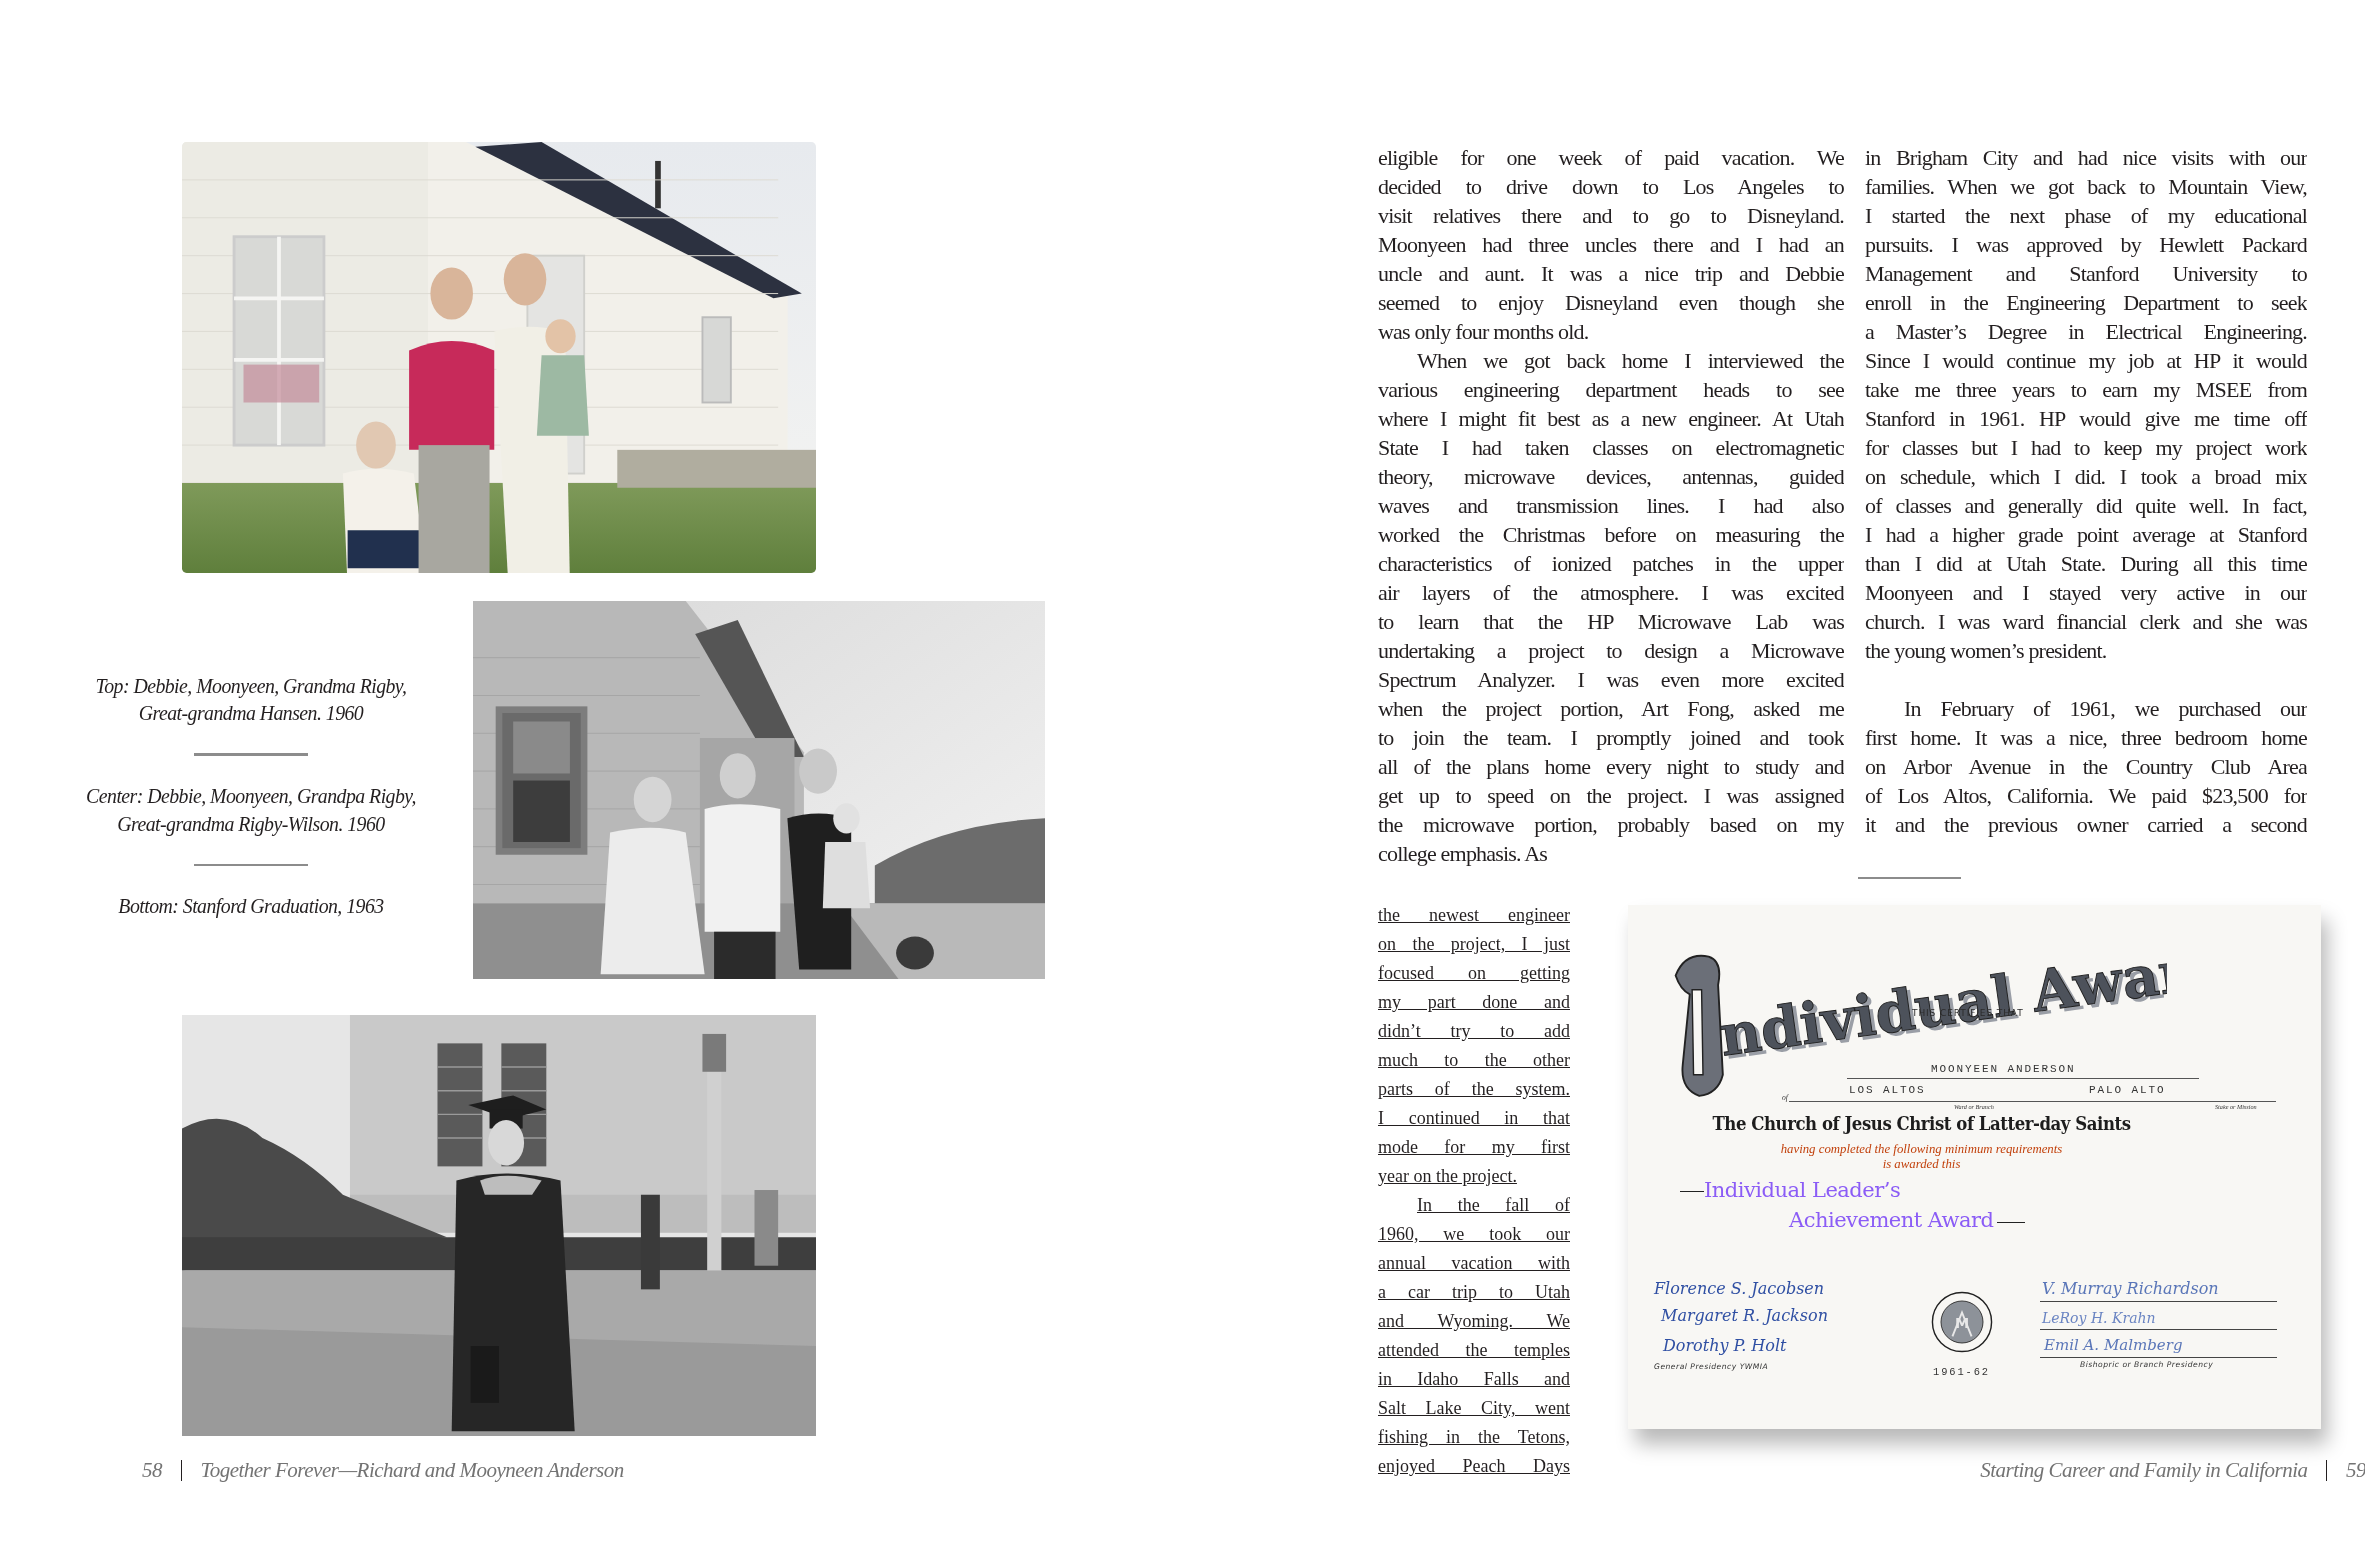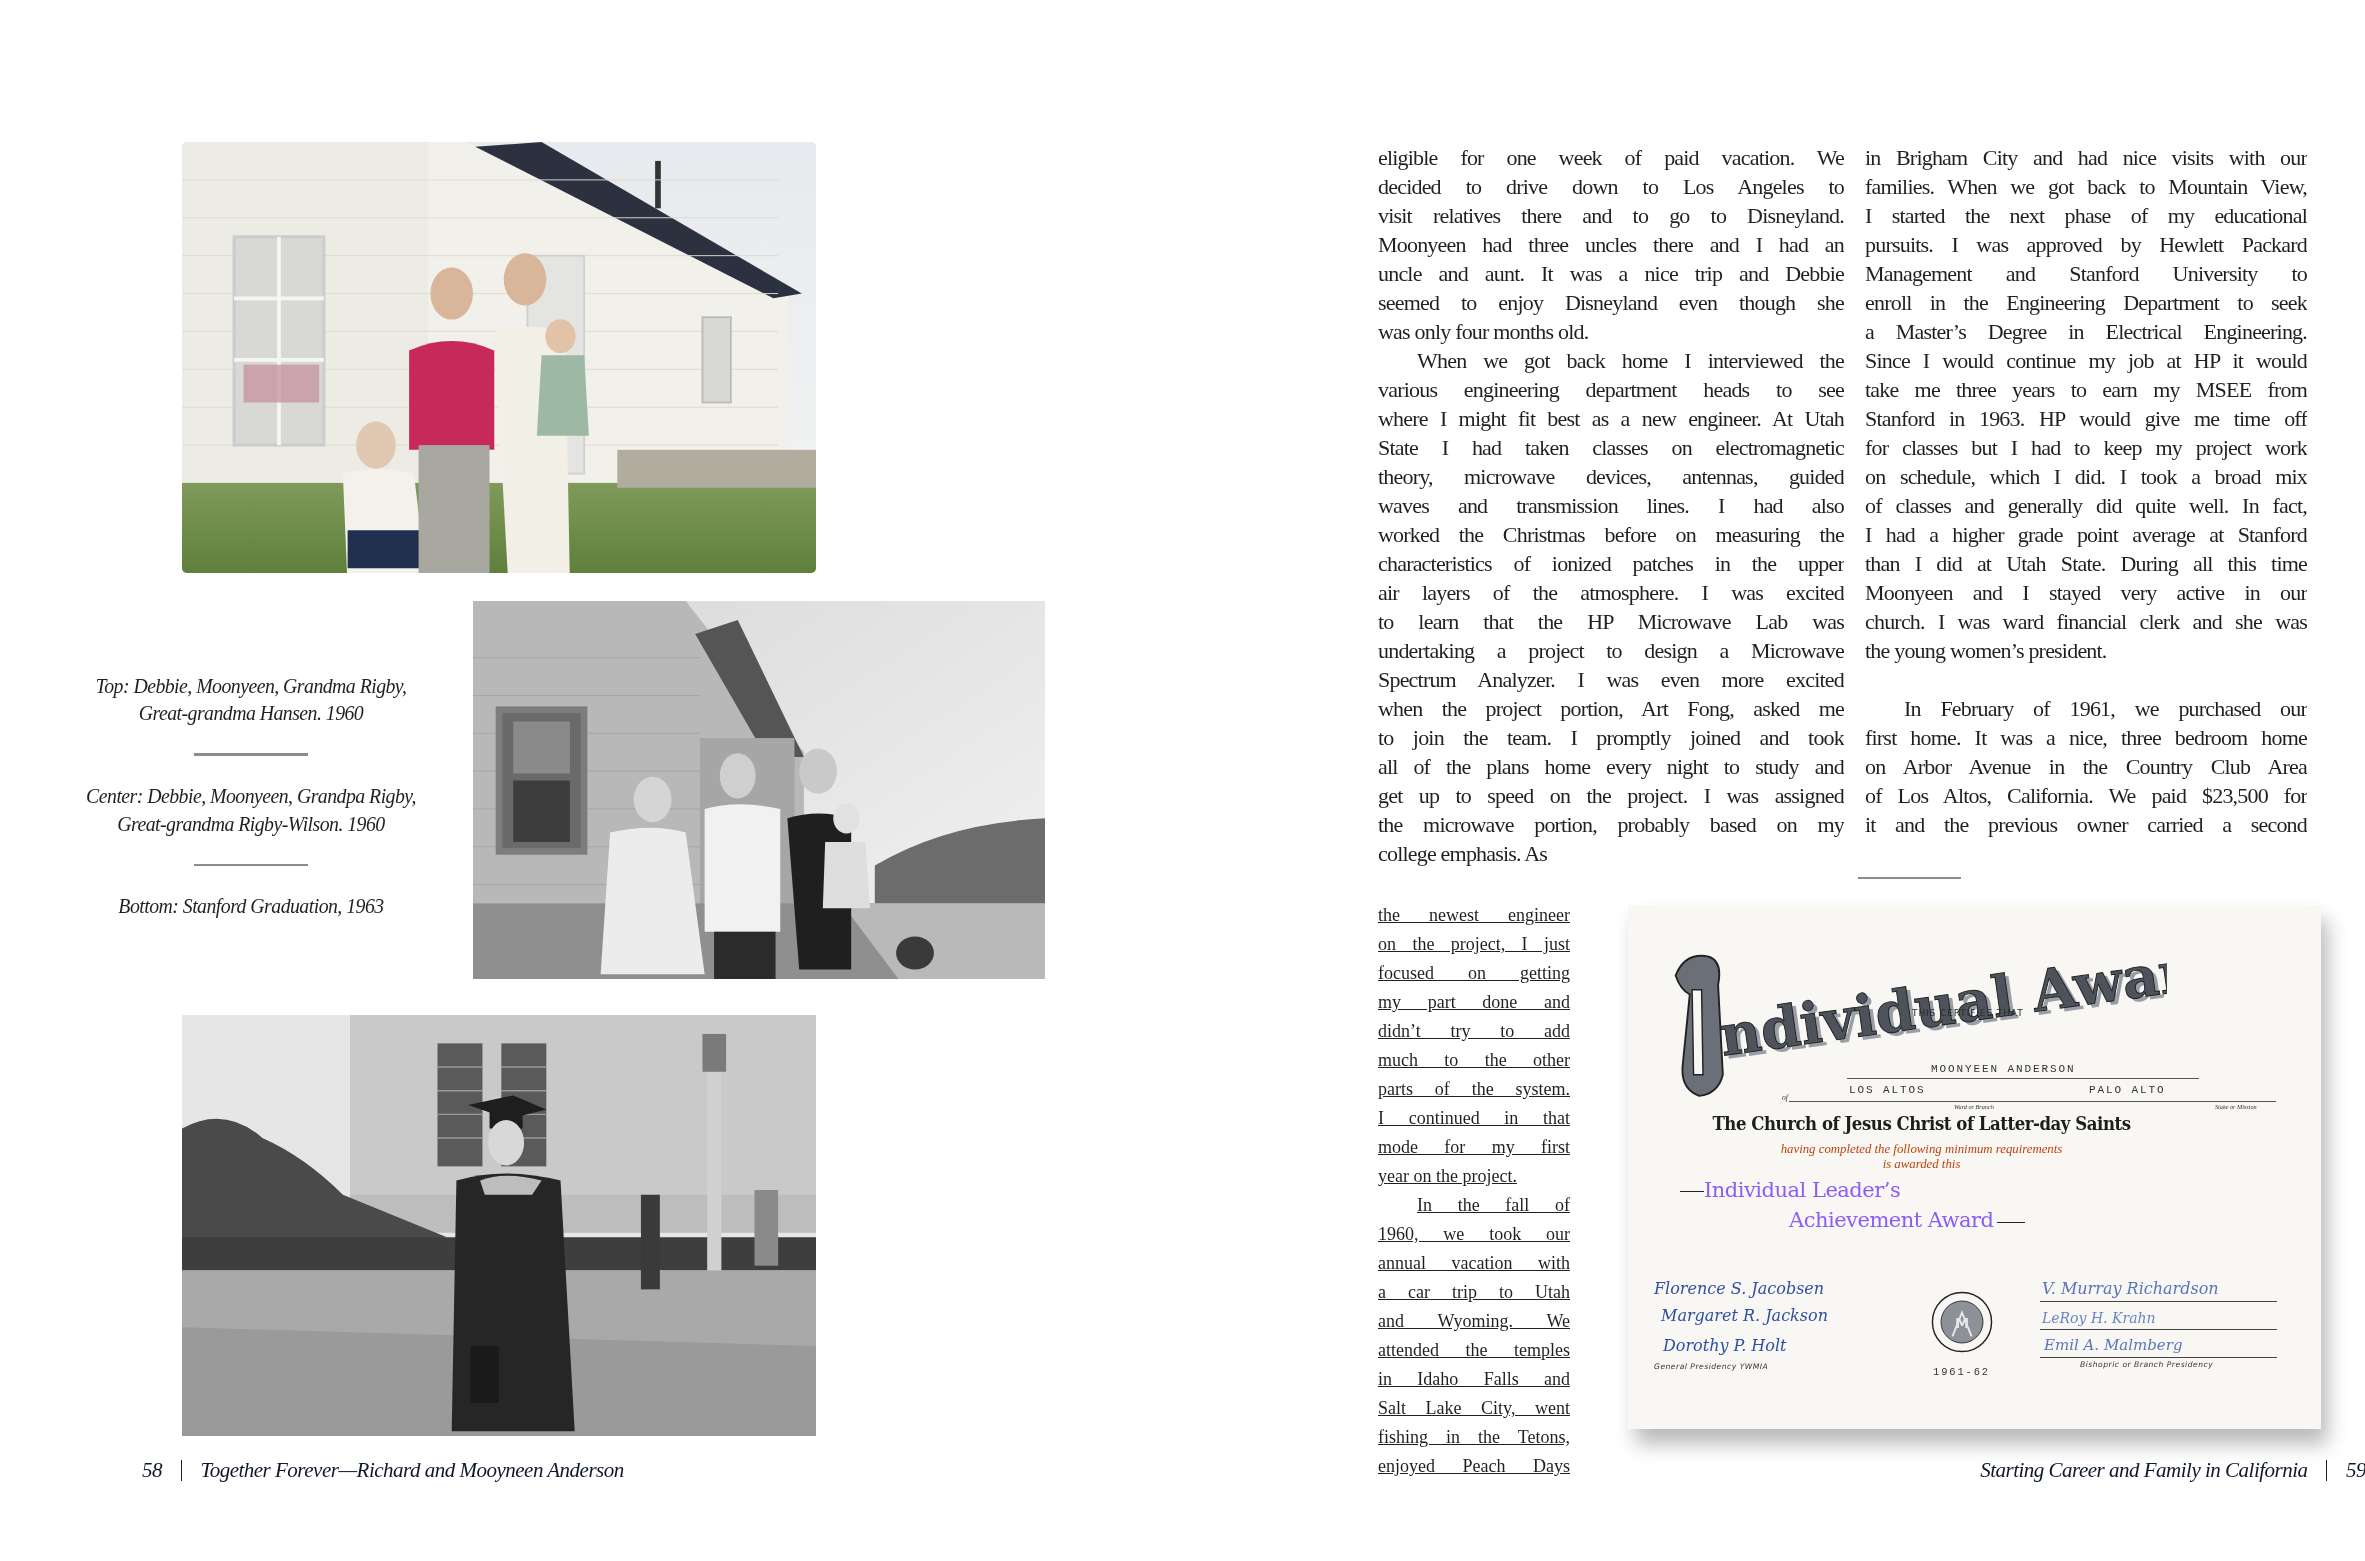--- a/index.html
+++ b/index.html
@@ -98,21 +98,21 @@
   .seal {
     position: absolute; left: 303px; top: 386px; width: 62px; height: 62px;
   }
   .cert-year {
     position: absolute; left: 298px; top: 461px; width: 71px; text-align: center;
     font-family: "Liberation Mono", monospace; font-size: 10.4px; letter-spacing: 1.9px; color: #333;
   }
 
   
   .footer {
-    position: absolute; top: 1458px; font-style: italic; font-size: 21px; color: #0f172a;
+    position: absolute; top: 1458px; font-style: italic; font-size: 21px; color: #737373;
     letter-spacing: -0.5px; white-space: nowrap;
   }
   .footer .pg { font-style: italic; }
   .footer .bar { display: inline-block; width: 0.9px; height: 21px; background: #231f20; margin: 0 14px; vertical-align: -3.8px; }
   #footer-left { left: 142px; }
   #footer-right { right: 47px; }
 </style>
 </head>
 <body>
 
@@ -347,21 +347,21 @@
 <div class="col" id="col-2">
   <span class="jl">in Brigham City and had nice visits with our</span>
   <span class="jl">families. When we got back to Mountain View,</span>
   <span class="jl">I started the next phase of my educational</span>
   <span class="jl">pursuits. I was approved by Hewlett Packard</span>
   <span class="jl">Management and Stanford University to</span>
   <span class="jl">enroll in the Engineering Department to seek</span>
   <span class="jl">a Master’s Degree in Electrical Engineering.</span>
   <span class="jl">Since I would continue my job at HP it would</span>
   <span class="jl">take me three years to earn my MSEE from</span>
-  <span class="jl">Stanford in 1963. HP would give me time off</span>
+  <span class="jl">Stanford in 1961. HP would give me time off</span>
   <span class="jl">for classes but I had to keep my project work</span>
   <span class="jl">on schedule, which I did. I took a broad mix</span>
   <span class="jl">of classes and generally did quite well. In fact,</span>
   <span class="jl">I had a higher grade point average at Stanford</span>
   <span class="jl">than I did at Utah State. During all this time</span>
   <span class="jl">Moonyeen and I stayed very active in our</span>
   <span class="jl">church. I was ward financial clerk and she was</span>
   <span class="ll">the young women’s president.</span>
   <div class="spacer"></div>
   <span class="jl il">In February of 1961, we purchased our</span>

